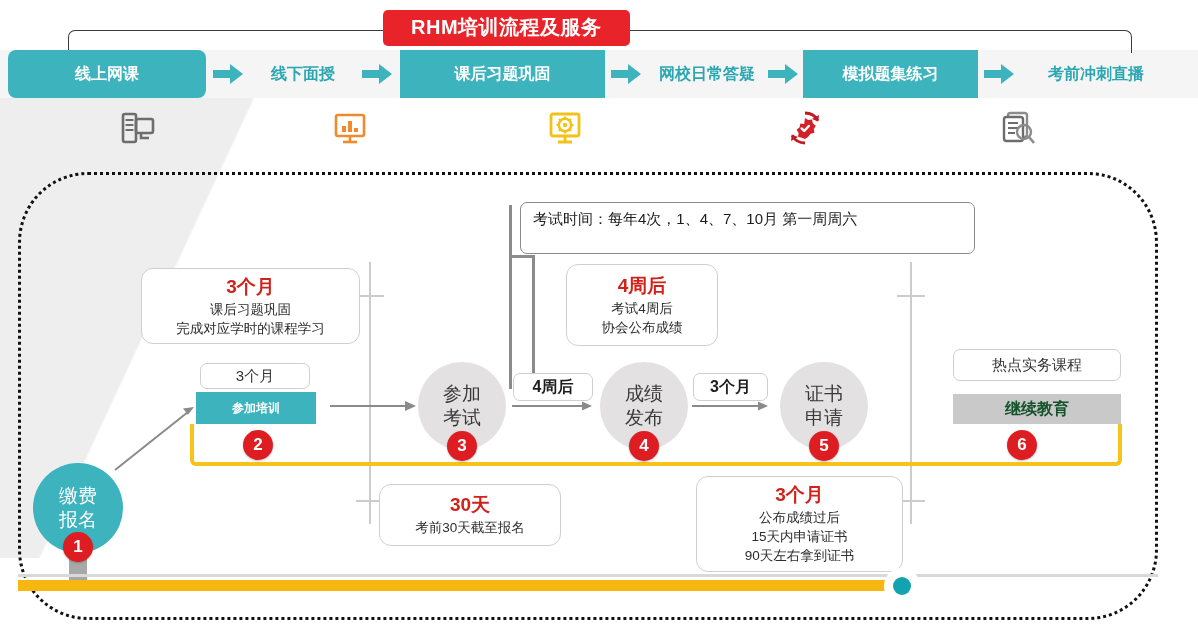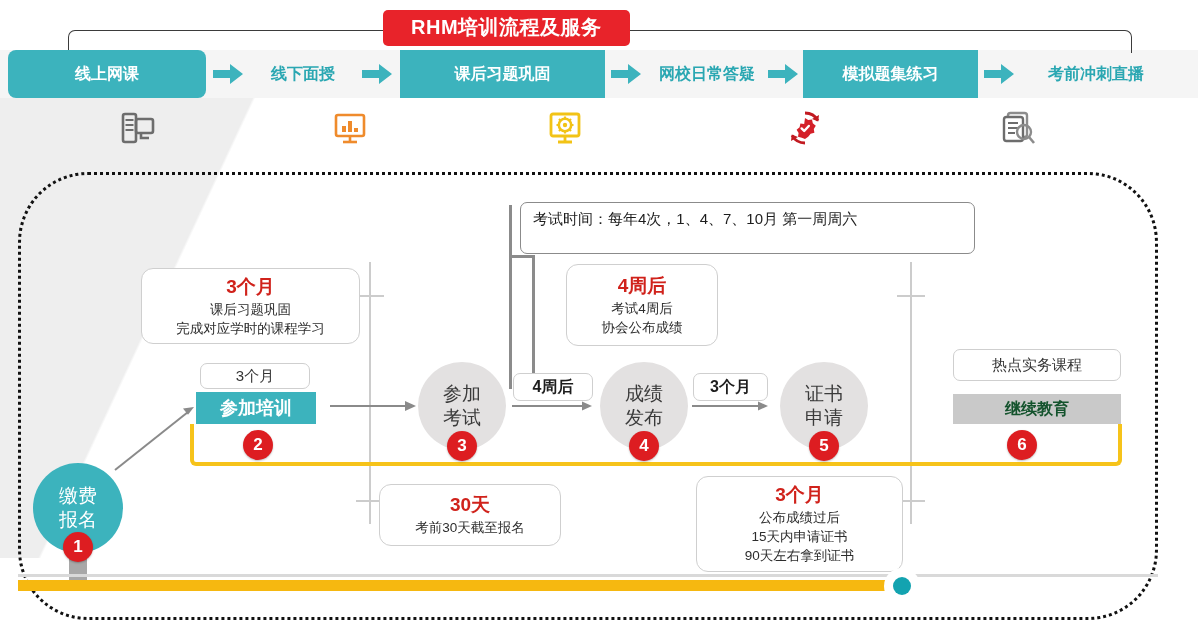--- a/index.html
+++ b/index.html
@@ -124,21 +124,21 @@
     z-index:7;
   }
   .stem{position:absolute;width:18px;background:#a8a8a8;}
 
   .chip-white{
     position:absolute;background:#ffffff;border:1.6px solid #cfcfcf;border-radius:7px;
     box-sizing:border-box;display:flex;align-items:center;justify-content:center;
     font-size:15px;color:#333333;
   }
   .chip-teal{
-    position:absolute;background:#3cb3bd;color:#ffffff;font-weight:bold;font-size:18px;
+    position:absolute;background:#3cb3bd;color:#ffffff;font-weight:bold;font-size:12px;
     display:flex;align-items:center;justify-content:center;
   }
   .chip-gray{
     position:absolute;background:#c9c9c9;color:#14532d;font-weight:bold;font-size:16px;
     display:flex;align-items:center;justify-content:center;
   }
   .chip-bold{
     position:absolute;background:#ffffff;border:1.6px solid #cfcfcf;border-radius:7px;
     box-sizing:border-box;display:flex;align-items:center;justify-content:center;
     font-size:16px;font-weight:bold;color:#1d1d1d;z-index:5;

